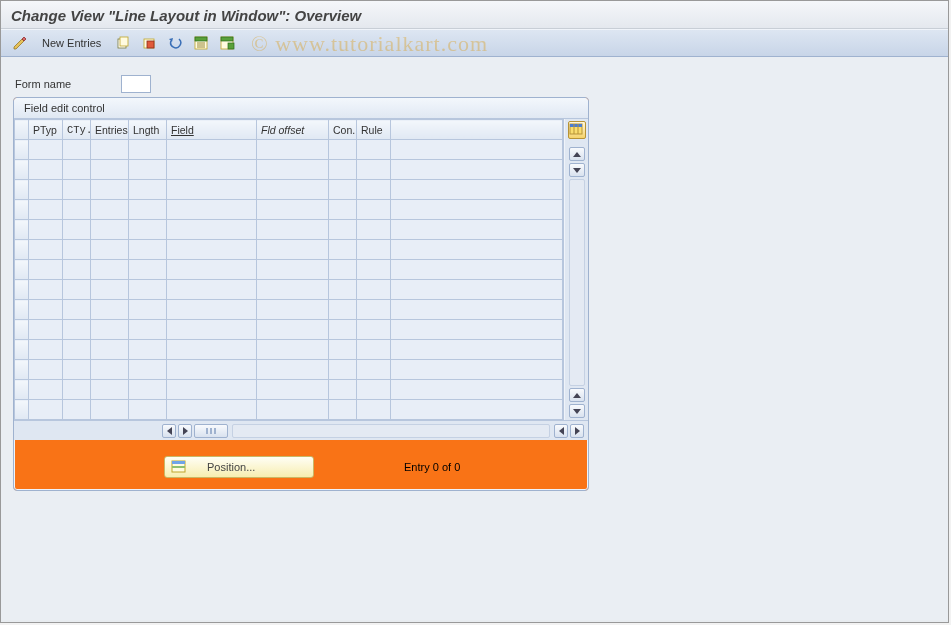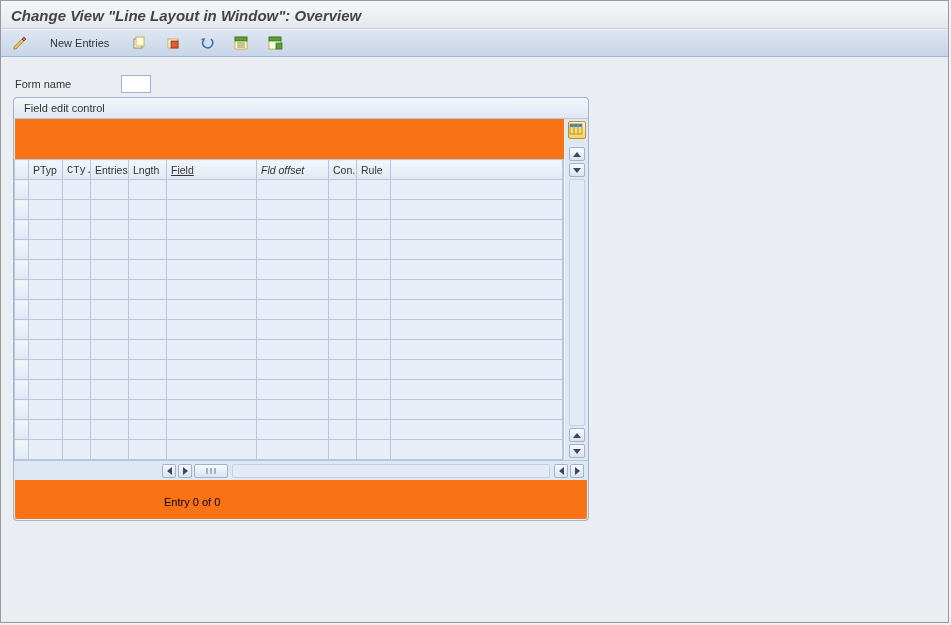--- a/index.html
+++ b/index.html
@@ -29,21 +29,21 @@
       font-style: italic;
       font-weight: bold;
       color: #444;
     }
     .toolbar {
       background: linear-gradient(#dde6f2, #c8d5e8);
       border-top: 1px solid #f0f4fa;
       border-bottom: 1px solid #9fb2cf;
       padding: 3px 8px;
       display: flex;
-      gap: 12px;
+      gap: 4px;
       height: 28px;
     }
     .tb-btn {
       display: inline-flex;
       align-items: center;
       justify-content: center;
       height: 20px;
       min-width: 20px;
       border: 1px solid transparent;
       border-radius: 2px;
@@ -89,21 +89,20 @@
       padding: 4px 10px;
       color: #333;
     }
     .grid-wrap {
       display: flex;
       position: relative;
     }
     .grid {
       flex: 1;
       border-right: 1px solid #b7c6dd;
-      margin-top: 40px;
     }
     .grid table {
       border-collapse: collapse;
       width: 100%;
       table-layout: fixed;
     }
     .grid th, .grid td {
       border: 1px solid #b7c6dd;
       height: 20px;
       background: #e8eef7;
@@ -265,20 +264,21 @@
     </div>
     <div class="tb-btn">
       <svg width="16" height="16" viewBox="0 0 16 16">
         <rect x="2" y="2" width="12" height="12" fill="#fffbe0" stroke="#bfa52a" stroke-width="0.8"></rect>
         <rect x="2" y="2" width="12" height="4" fill="#5aa03a" stroke="#2a6a1b" stroke-width="0.7"></rect>
         <rect x="9" y="8" width="6" height="6" fill="#5aa03a" stroke="#2a6a1b" stroke-width="0.7"></rect>
       </svg>
     </div>
   </div>
 
+  <div class="watermark">© www.tutorialkart.com</div>
 
   <div class="content">
 
     <div class="form-row">
       <span class="form-label">Form name</span>
       <input class="form-input" value="" style="">
     </div>
 
     <div class="panel">
       <div class="panel-header">Field edit control</div>
@@ -514,18 +514,26 @@
         <div class="hsb-track"></div>
         <div class="hsb-btn">
             <span class="triangle-left"></span>
           </div>
         <div class="hsb-btn">
             <span class="triangle-right"></span>
           </div>
       </div>
 
       <div class="footer-row">
+        <div class="pos-btn">
+          <svg width="16" height="16" viewBox="0 0 16 16">
+            <rect x="1" y="2" width="13" height="11" fill="#fffbe0" stroke="#bfa52a"></rect>
+            <rect x="1" y="2" width="13" height="3" fill="#6fa4e8"></rect>
+            <rect x="1" y="7" width="13" height="2" fill="#8fc06f"></rect>
+          </svg>
+          <span>Position...</span>
+        </div>
         <span>Entry 0 of 0</span>
       </div>
     </div>
 
   </div>
 </div>
 
 </body></html>

